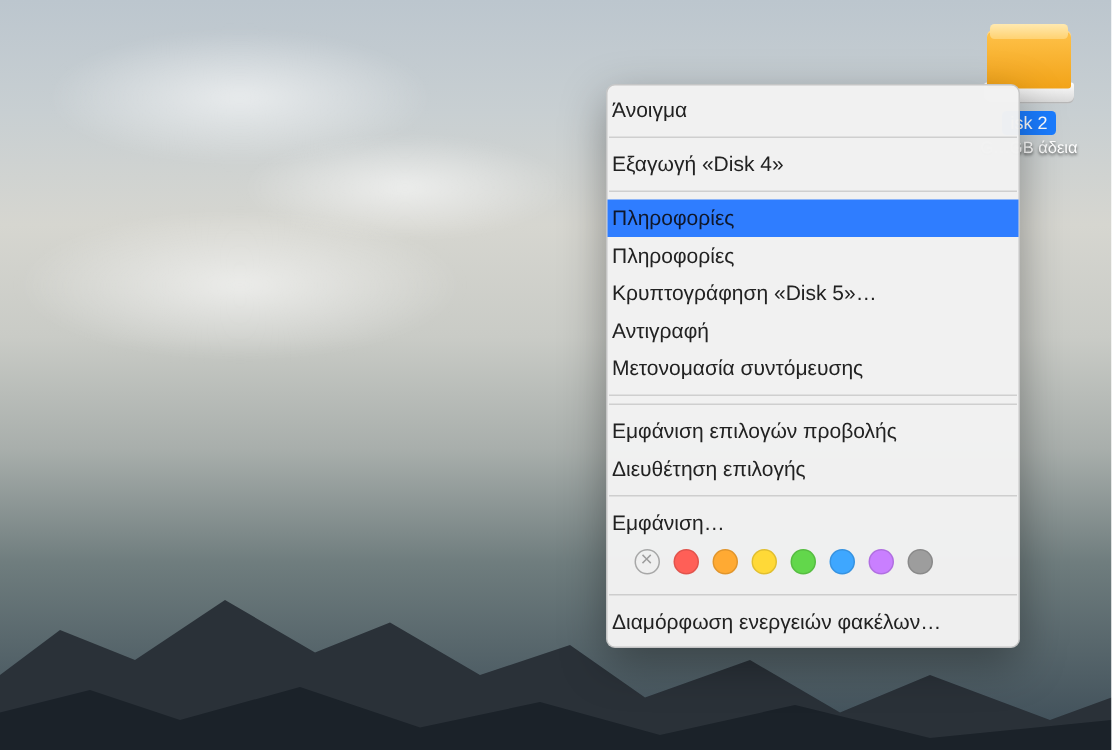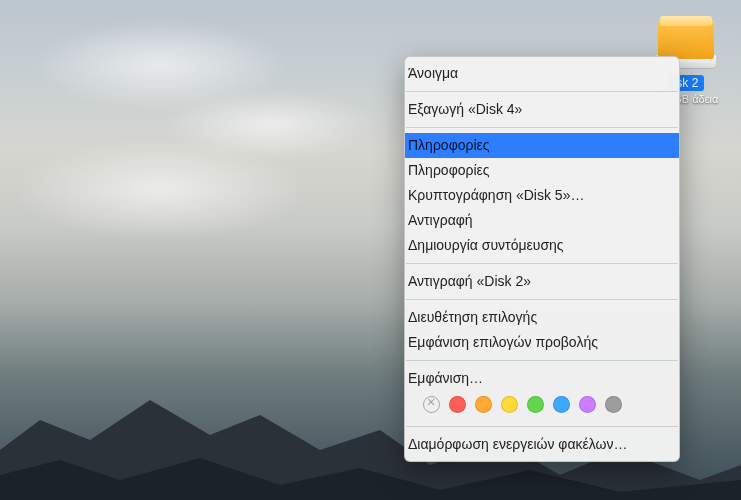--- a/index.html
+++ b/index.html
@@ -166,26 +166,25 @@
 
   <div class="context-menu">
     <div class="menu-item">Άνοιγμα</div>
     <div class="menu-sep"></div>
     <div class="menu-item">Εξαγωγή «Disk 4»</div>
     <div class="menu-sep"></div>
     <div class="menu-item highlight">Πληροφορίες</div>
     <div class="menu-item">Πληροφορίες</div>
     <div class="menu-item">Κρυπτογράφηση «Disk 5»…</div>
     <div class="menu-item">Αντιγραφή</div>
-    <div class="menu-item">Δημιουργία συντόμευσης</div>
-    <div class="menu-sep"></div>
-    <div class="menu-item">Αντιγραφή «Disk 2»</div>
-    <div class="menu-sep"></div>
+    <div class="menu-item">Μετονομασία συντόμευσης</div>
+    <div class="menu-sep"></div>
+    <div class="menu-sep"></div>
+    <div class="menu-item">Εμφάνιση επιλογών προβολής</div>
     <div class="menu-item">Διευθέτηση επιλογής</div>
-    <div class="menu-item">Εμφάνιση επιλογών προβολής</div>
     <div class="menu-sep"></div>
     <div class="menu-item">Εμφάνιση…</div>
     <div class="tags-row">
       <div class="tag-none"></div>
       <div class="tag-dot" style="background:#ff5f57"></div>
       <div class="tag-dot" style="background:#ffaa33"></div>
       <div class="tag-dot" style="background:#ffd937"></div>
       <div class="tag-dot" style="background:#62d74b"></div>
       <div class="tag-dot" style="background:#3ea7ff"></div>
       <div class="tag-dot" style="background:#c97fff"></div>

